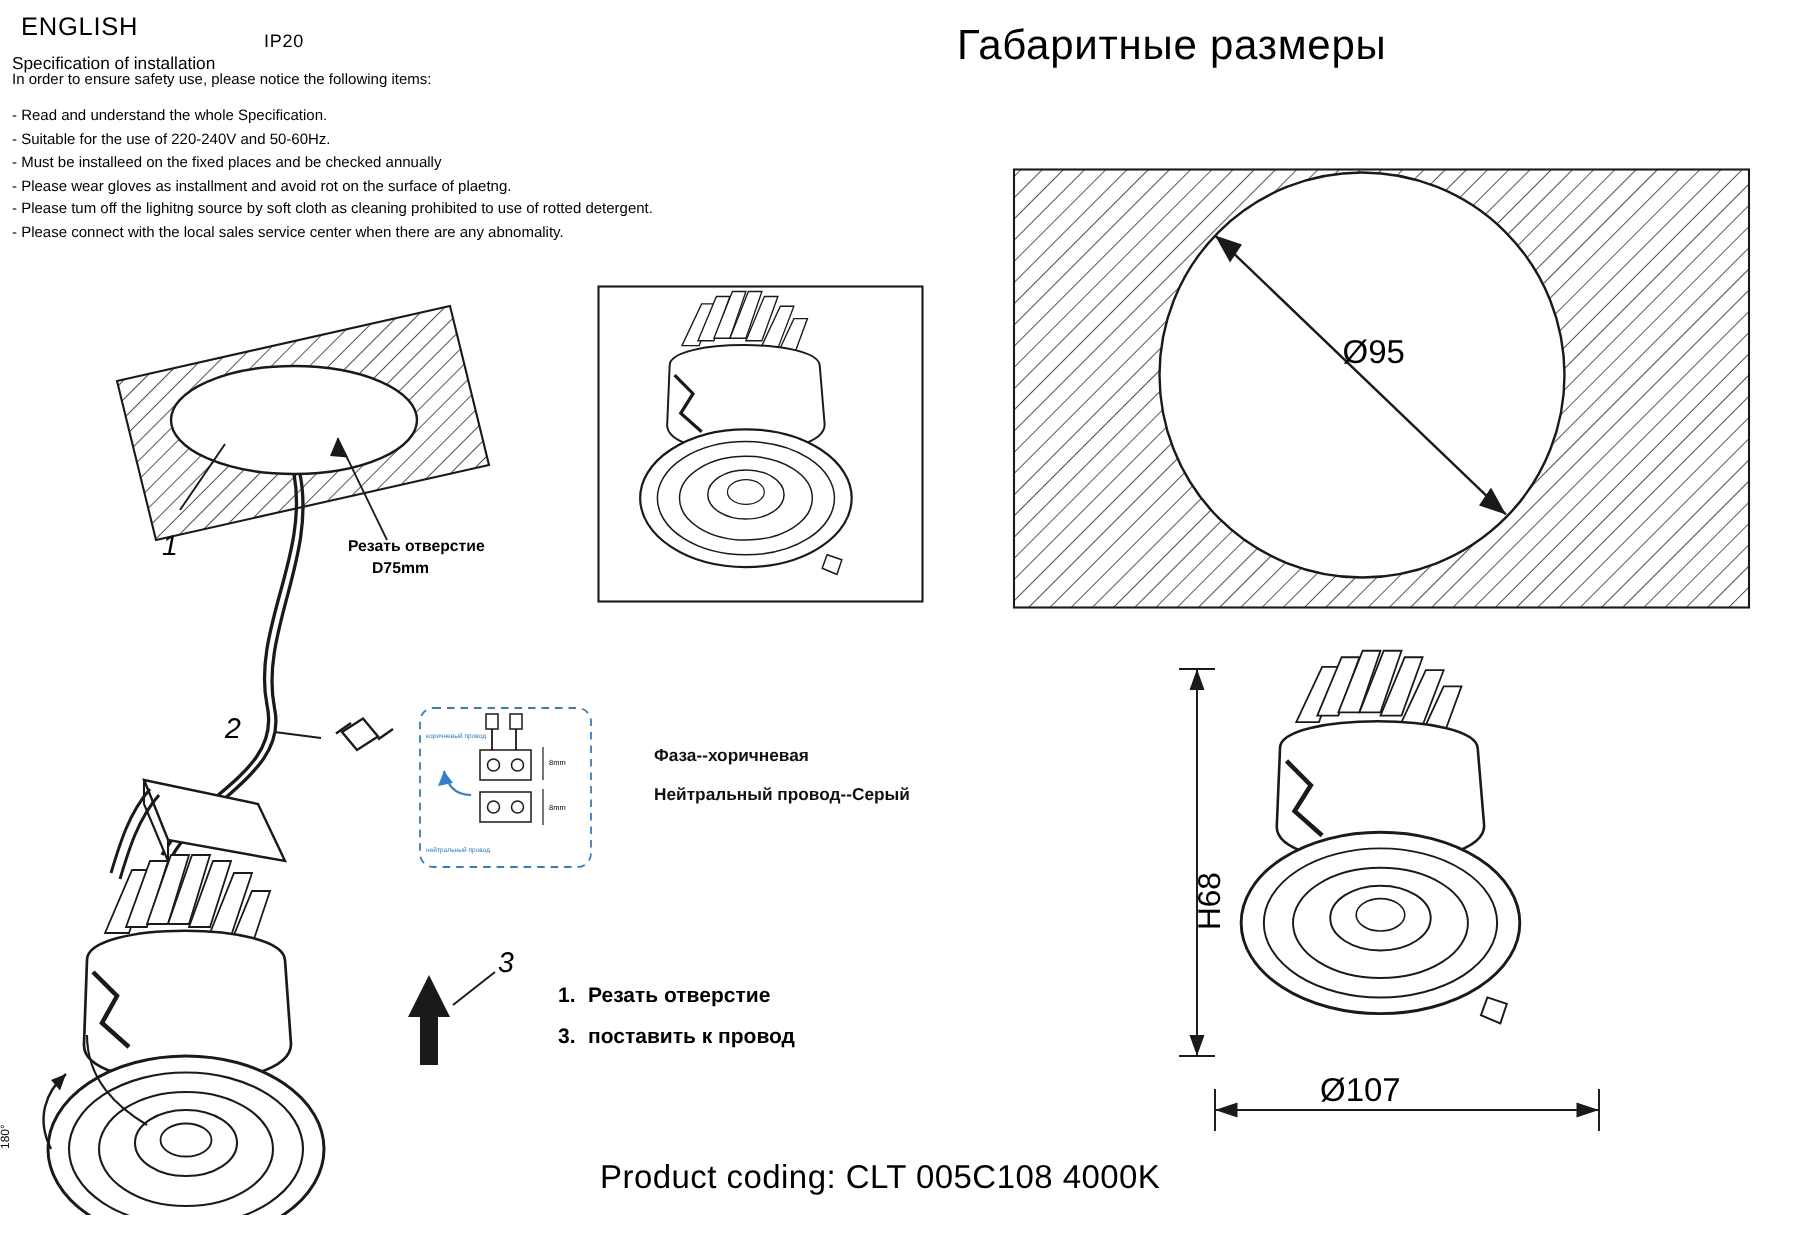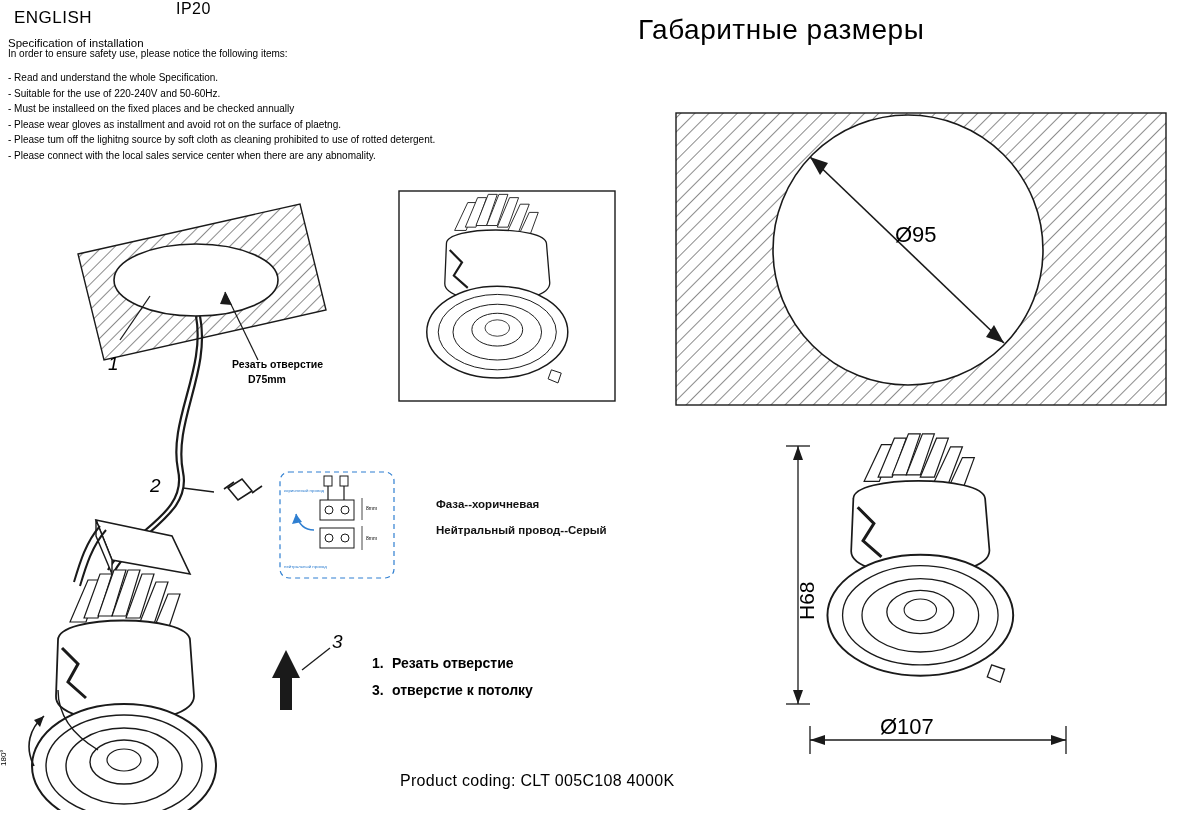--- a/index.html
+++ b/index.html
@@ -8,42 +8,42 @@
     background:#ffffff;
     font-family:"Liberation Sans", sans-serif;
     color:#000;
     position:relative;
     overflow:hidden;
   }
   .sheet{position:absolute;left:0;top:0;width:1200px;height:828px;}
 
   
   .hdr-lang{position:absolute;left:14px;top:8px;font-size:17px;letter-spacing:.5px;}
-  .hdr-ip{position:absolute;left:176px;top:0;font-size:16px;letter-spacing:.5px;text-align:right;}
+  .hdr-ip{position:absolute;left:176px;top:20px;font-size:12px;letter-spacing:.5px;text-align:right;}
   .spec-title{position:absolute;left:8px;top:37px;font-size:11.5px;}
   .spec-intro{position:absolute;left:8px;top:48px;font-size:10px;}
   .spec-list{position:absolute;left:8px;top:70px;font-size:10px;line-height:15.6px;}
   .spec-list div{white-space:nowrap;}
 
   .ru-title{
     position:absolute;left:638px;top:14px;width:420px;
     font-size:28px;font-weight:400;letter-spacing:.5px;
   }
 
   
   .svgbox{position:absolute;}
 
   .note-ru{position:absolute;font-size:10.5px;font-weight:bold;}
   .blue-note{position:absolute;font-size:11.5px;font-weight:bold;color:#111;margin-left:24px;}
 
   .steps{position:absolute;left:372px;top:650px;font-size:14px;font-weight:bold;line-height:27px;}
   .steps span.num{display:inline-block;width:20px;}
 
   .prodcode{
-    position:absolute;left:400px;top:772px;font-size:16px;letter-spacing:.3px;
+    position:absolute;left:400px;top:772px;font-size:22px;letter-spacing:.3px;
   }
 
   .dim-label{position:absolute;font-size:22px;}
   .dim-label-h{position:absolute;font-size:21px;transform:rotate(-90deg);transform-origin:left top;}
 </style>
 </head>
 <body>
 
 <div class="sheet">
 
@@ -185,21 +185,21 @@
     <text x="88" y="70" font-size="5" font-family="Liberation Sans, sans-serif">8mm</text>
     <text x="6" y="22" font-size="4.4" font-family="Liberation Sans, sans-serif" fill="#2f7fd1">коричневый провод</text>
     <text x="6" y="98" font-size="4.4" font-family="Liberation Sans, sans-serif" fill="#2f7fd1">нейтральный провод</text>
   </svg>
 
   <div class="blue-note" style="left:412px;top:498px;">Фаза--хоричневая</div>
   <div class="blue-note" style="left:412px;top:524px;">Нейтральный провод--Серый</div>
 
   <div class="steps">
     <div><span class="num">1.</span><span>Резать отверстие</span></div>
-    <div><span class="num">3.</span><span>отверстие к потолку</span></div>
+    <div><span class="num">3.</span><span>поставить к провод</span></div>
   </div>
 
   <svg class="svgbox" style="left:660px;top:105px;width:520px;height:310px;" viewBox="0 0 520 310">
     <defs>
       <pattern id="hatchR" width="10" height="10" patternUnits="userSpaceOnUse" patternTransform="rotate(45)">
         <line x1="0" y1="0" x2="0" y2="10" stroke="#1a1a1a" stroke-width="1"></line>
       </pattern>
       <mask id="holeMask">
         <rect x="0" y="0" width="520" height="310" fill="#fff"></rect>
         <circle cx="248" cy="145" r="135" fill="#000"></circle>

